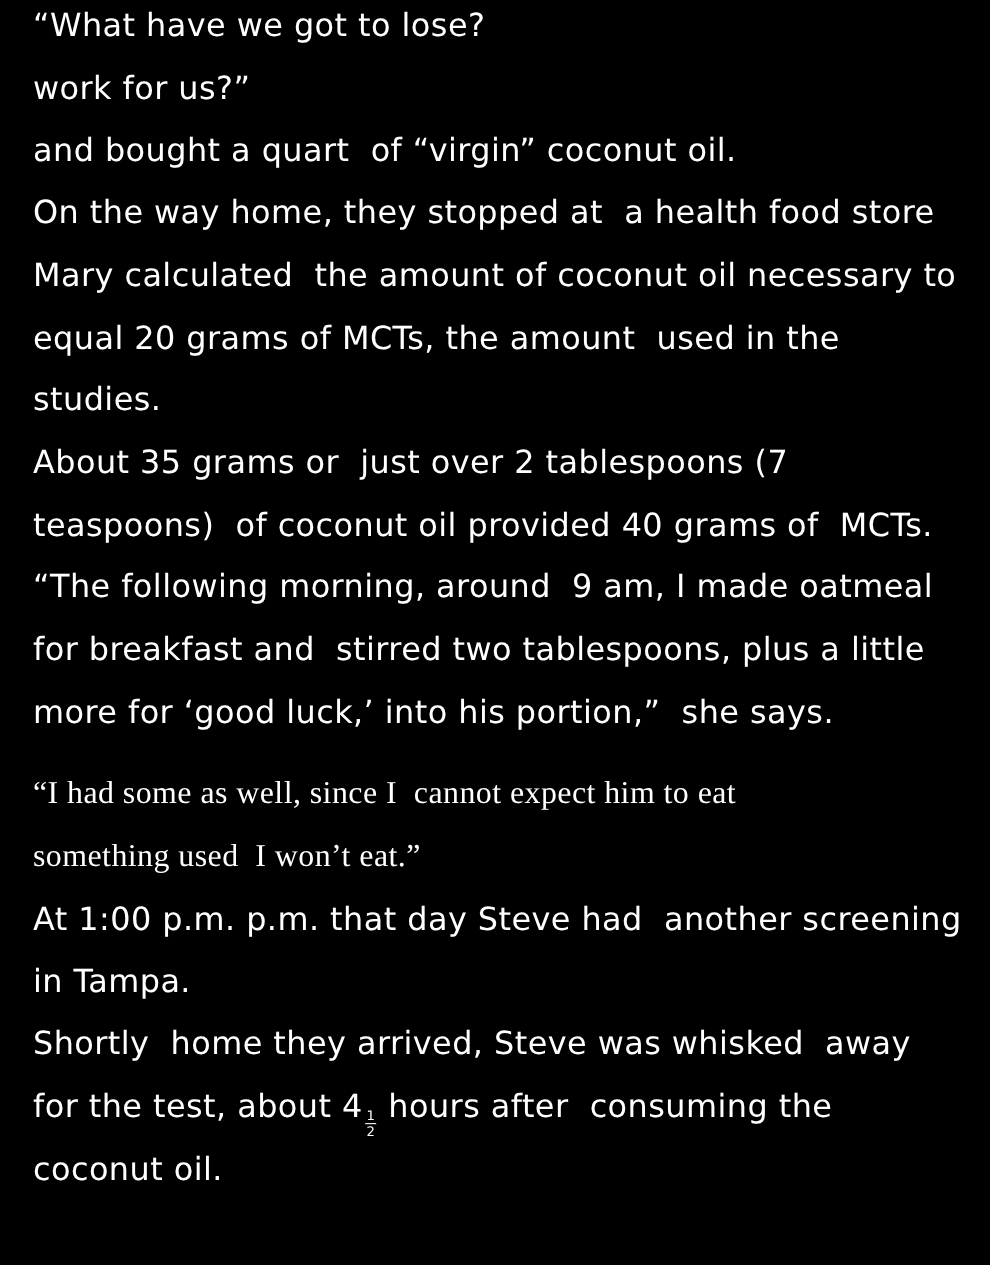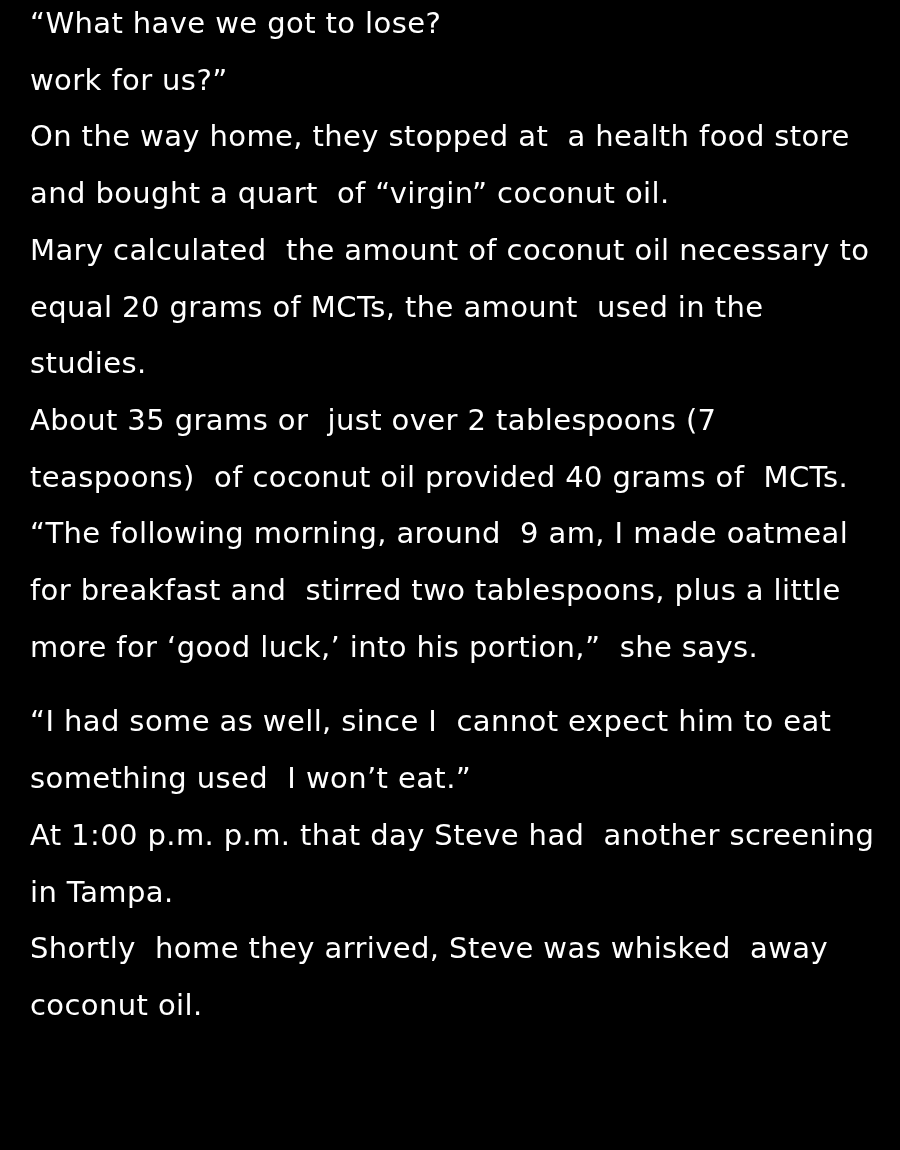--- a/index.html
+++ b/index.html
@@ -21,20 +21,21 @@
     color: #ffffff;
   }
   .content {
     margin-top: -5px;
   }
   .para {
     margin: 0;
   }
   .para.extra-gap {
     margin-top: 18px;
+    font-family: Liberation Serif, serif;
   }
   .line {
     white-space: pre;
     font-size: 29px;
     line-height: 56.7px;
     letter-spacing: 0.4px;
     font-weight: 500;
   }
   .frac {
     display: inline-flex;
@@ -60,22 +61,22 @@
 
 <div class="slide" style="color: rgb(255, 255, 255);">
   <div class="content">
       <div class="para">
         <div class="line">“What have we got to lose?</div>
       </div>
       <div class="para">
         <div class="line">work for us?”</div>
       </div>
       <div class="para">
+        <div class="line">and bought a quart  of “virgin” coconut oil.</div>
         <div class="line">On the way home, they stopped at  a health food store</div>
-        <div class="line">and bought a quart  of “virgin” coconut oil.</div>
       </div>
       <div class="para">
         <div class="line">Mary calculated  the amount of coconut oil necessary to</div>
         <div class="line">equal 20 grams of MCTs, the amount  used in the</div>
         <div class="line">studies.</div>
       </div>
       <div class="para">
         <div class="line">About 35 grams or  just over 2 tablespoons (7</div>
         <div class="line">teaspoons)  of coconut oil provided 40 grams of  MCTs.</div>
       </div>
@@ -87,16 +88,17 @@
       <div class="para extra-gap">
         <div class="line">“I had some as well, since I  cannot expect him to eat</div>
         <div class="line">something used  I won’t eat.”</div>
       </div>
       <div class="para">
         <div class="line">At 1:00 p.m. p.m. that day Steve had  another screening</div>
         <div class="line">in Tampa.</div>
       </div>
       <div class="para">
         <div class="line">Shortly  home they arrived, Steve was whisked  away</div>
+        <div class="line">for the test, about 4<span class="frac"><span class="num">1</span><span class="den">2</span></span> hours after  consuming the</div>
         <div class="line">coconut oil.</div>
       </div>
     </div>
 </div>
 
 </body></html>

